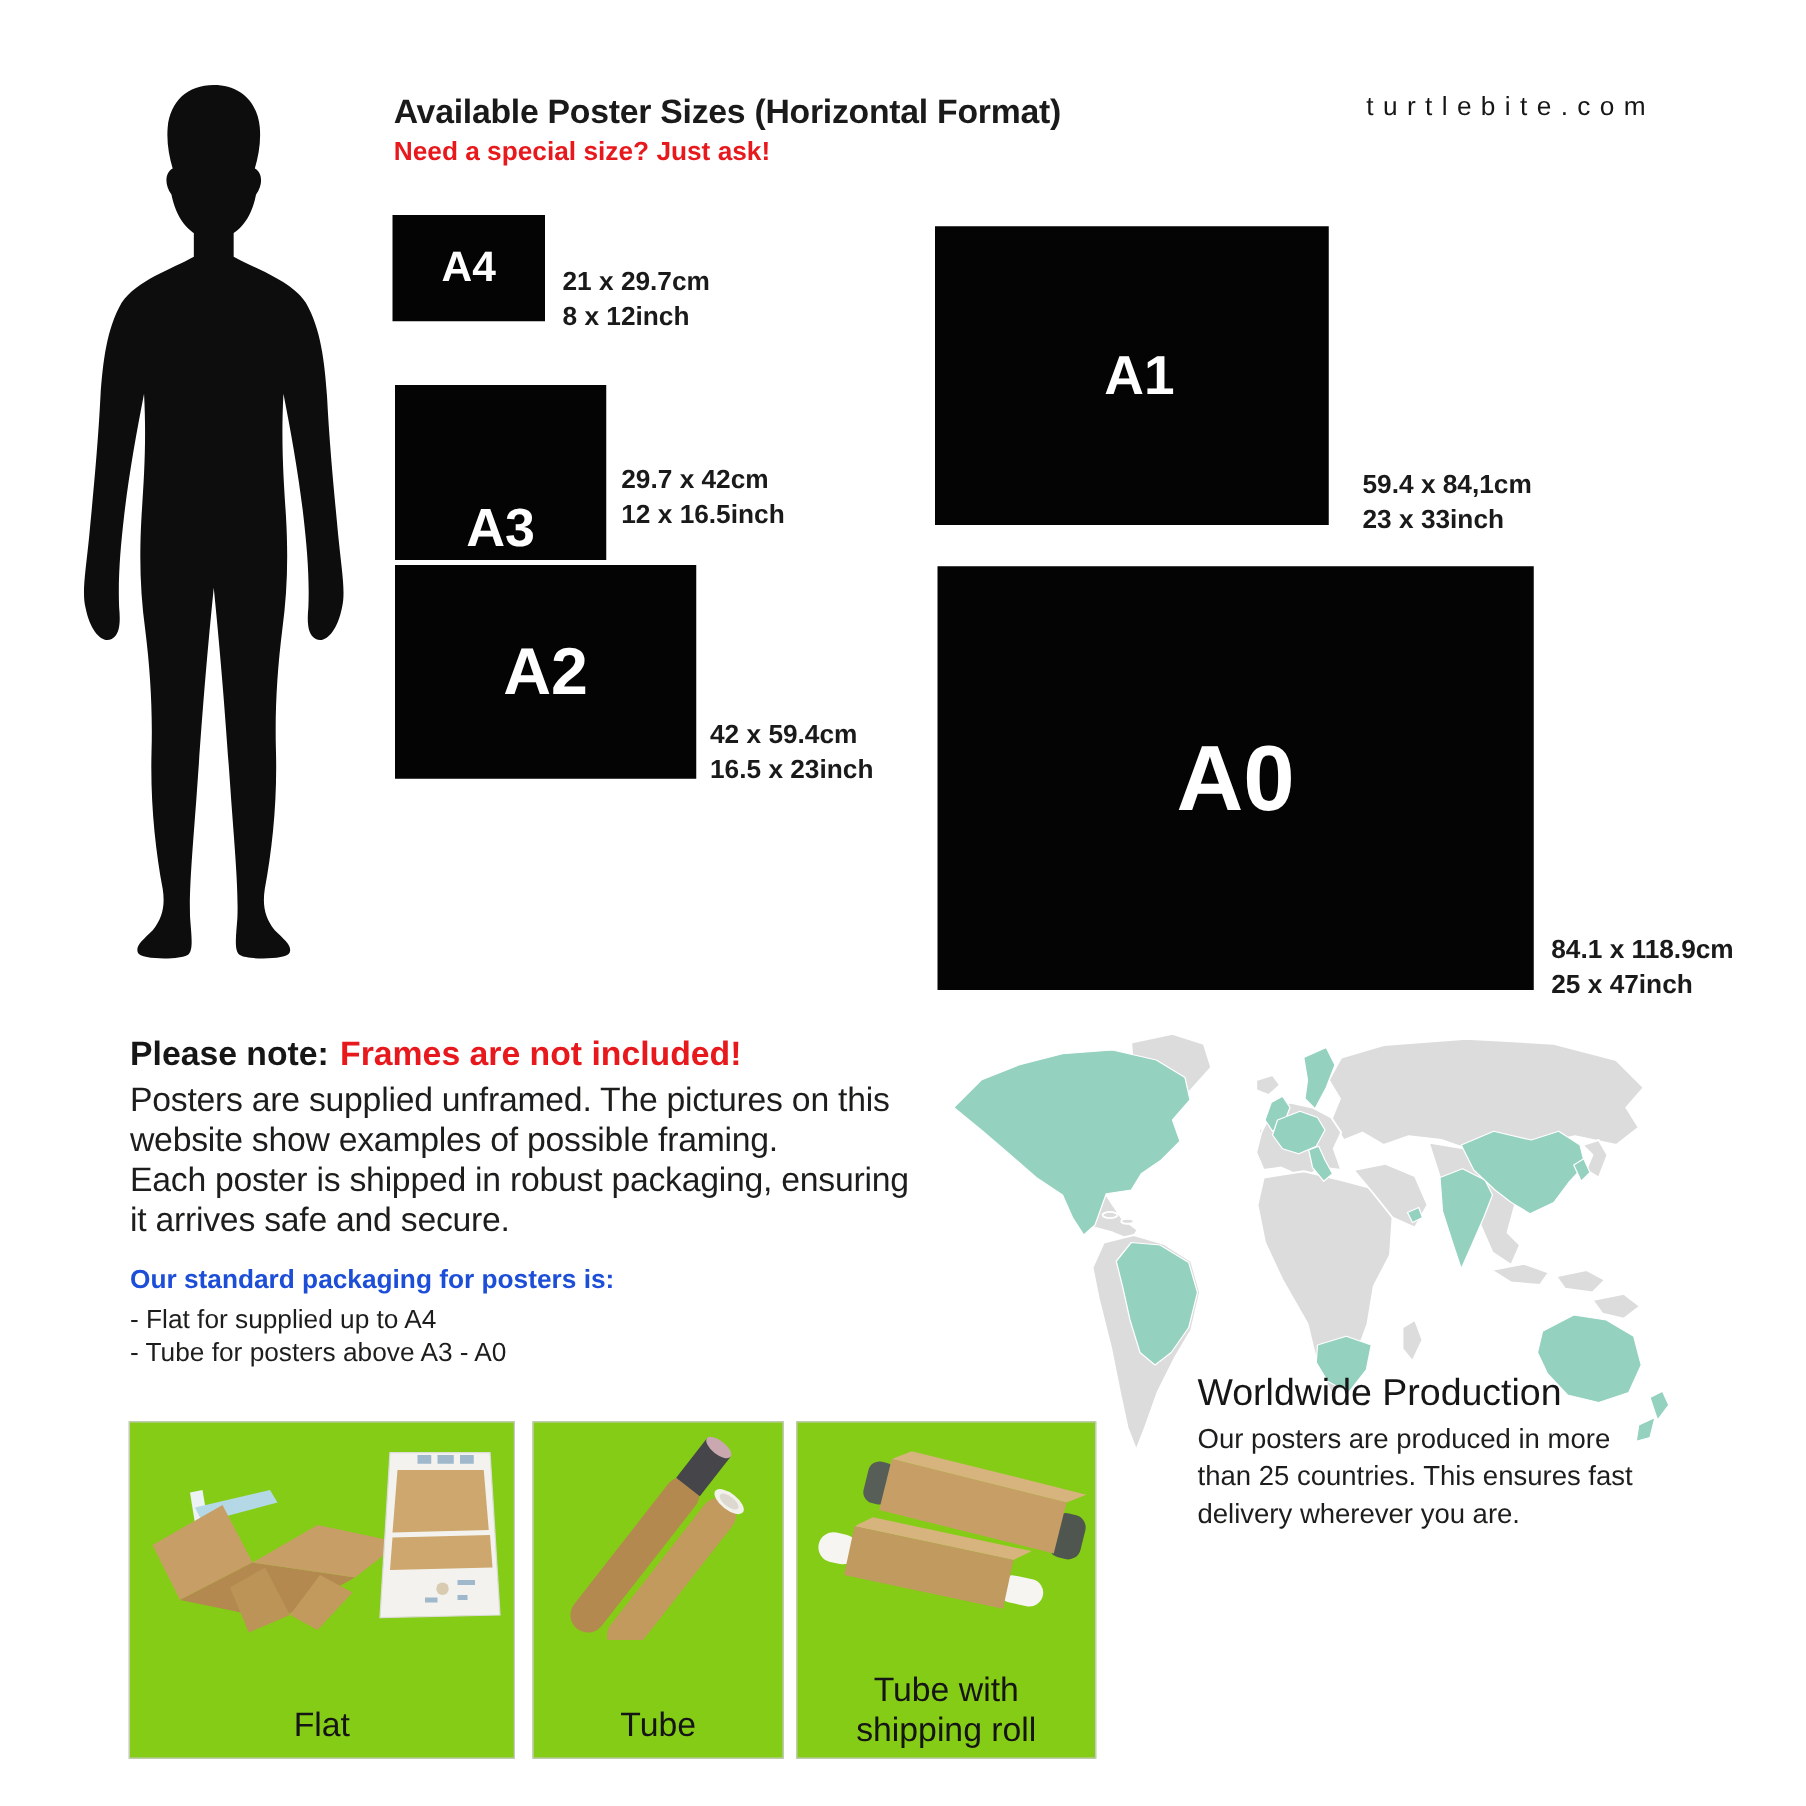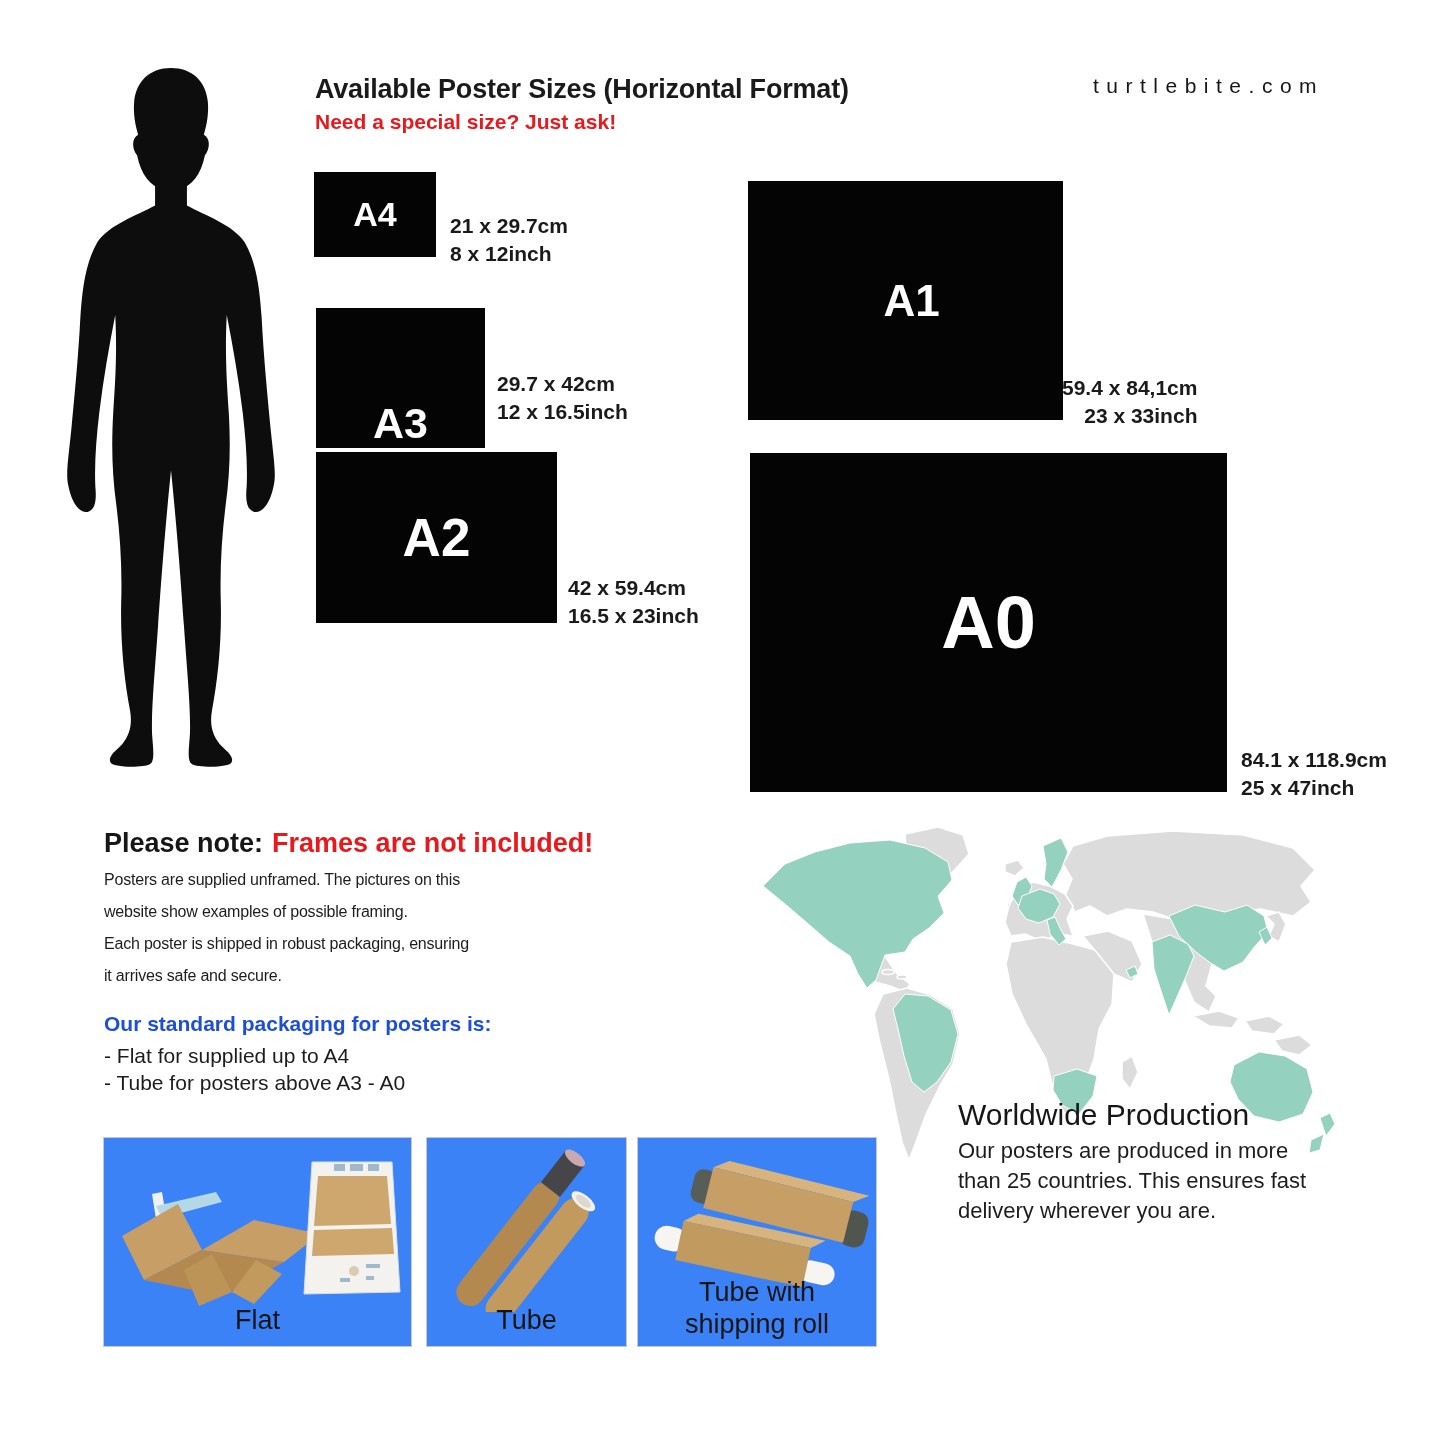--- a/index.html
+++ b/index.html
@@ -19,39 +19,39 @@
   .pbox span{color:#ffffff;font-weight:bold;}
   .pbox-a4{left:314px;top:172px;width:122px;height:85px;}  .pbox-a4 span{font-size:34px;}
   .pbox-a3{left:316px;top:308px;width:169px;height:140px;align-items:flex-end;} .pbox-a3 span{font-size:43px;}
   .pbox-a2{left:316px;top:452px;width:241px;height:171px;} .pbox-a2 span{font-size:53px;}
   .pbox-a1{left:748px;top:181px;width:315px;height:239px;} .pbox-a1 span{font-size:44px;margin-left:12px;}
   .pbox-a0{left:750px;top:453px;width:477px;height:339px;} .pbox-a0 span{font-size:74px;}
   .dims{font-size:21px;font-weight:bold;line-height:28px;white-space:nowrap;}
   .dims-a4{left:450px;top:212px;}
   .dims-a3{left:497px;top:370px;}
   .dims-a2{left:568px;top:574px;}
-  .dims-a1{left:1062px;top:374px;text-align:right;}
+  .dims-a1{left:1090px;top:374px;}
   .dims-a0{left:1241px;top:746px;}
   
   .note-head{left:104px;top:828px;font-size:27px;font-weight:bold;white-space:nowrap;}
   .note-head .nh-black{color:#161616;margin-right:9px;}
   .note-head .nh-red{color:#e8191d;}
-  .note-body{left:104px;top:864px;font-size:16px;line-height:32px;letter-spacing:-0.2px;color:#1d1d1b;}
+  .note-body{left:104px;top:864px;font-size:27px;line-height:32px;letter-spacing:-0.2px;color:#1d1d1b;}
   
   .pack-head{left:104px;top:1012px;font-size:21px;font-weight:bold;color:#1d4ed8;}
   .pack-items{left:104px;top:1042px;font-size:21px;line-height:27px;color:#1d1d1b;}
   
   .map{left:755px;top:824px;}
   .map .land{fill:#dcdcdc;stroke:#ffffff;stroke-width:1.5;stroke-linejoin:round;}
   .map .hl{fill:#94d1bf;stroke:#ffffff;stroke-width:1;stroke-linejoin:round;}
   
   .prod-head{left:958px;top:1098px;font-size:30px;font-weight:normal;color:#161616;}
   .prod-body{left:958px;top:1136px;font-size:22px;line-height:30px;color:#1d1d1b;}
   
-  .card{top:1137px;height:210px;background:#3b82f6;border:1px solid #c8c8c8;box-sizing:border-box;}
+  .card{top:1137px;height:270px;background:#84cc16;border:1px solid #c8c8c8;box-sizing:border-box;}
   .card-flat{left:103px;width:309px;}
   .card-tube{left:426px;width:201px;}
   .card-roll{left:637px;width:240px;}
   .card svg{position:absolute;left:0;top:6px;}
   .card-label{position:absolute;left:0;right:0;bottom:10px;text-align:center;
     font-size:27px;color:#151515;line-height:32px;}
   .card-roll .card-label{bottom:6px;}
 </style>
 </head>
 <body>

